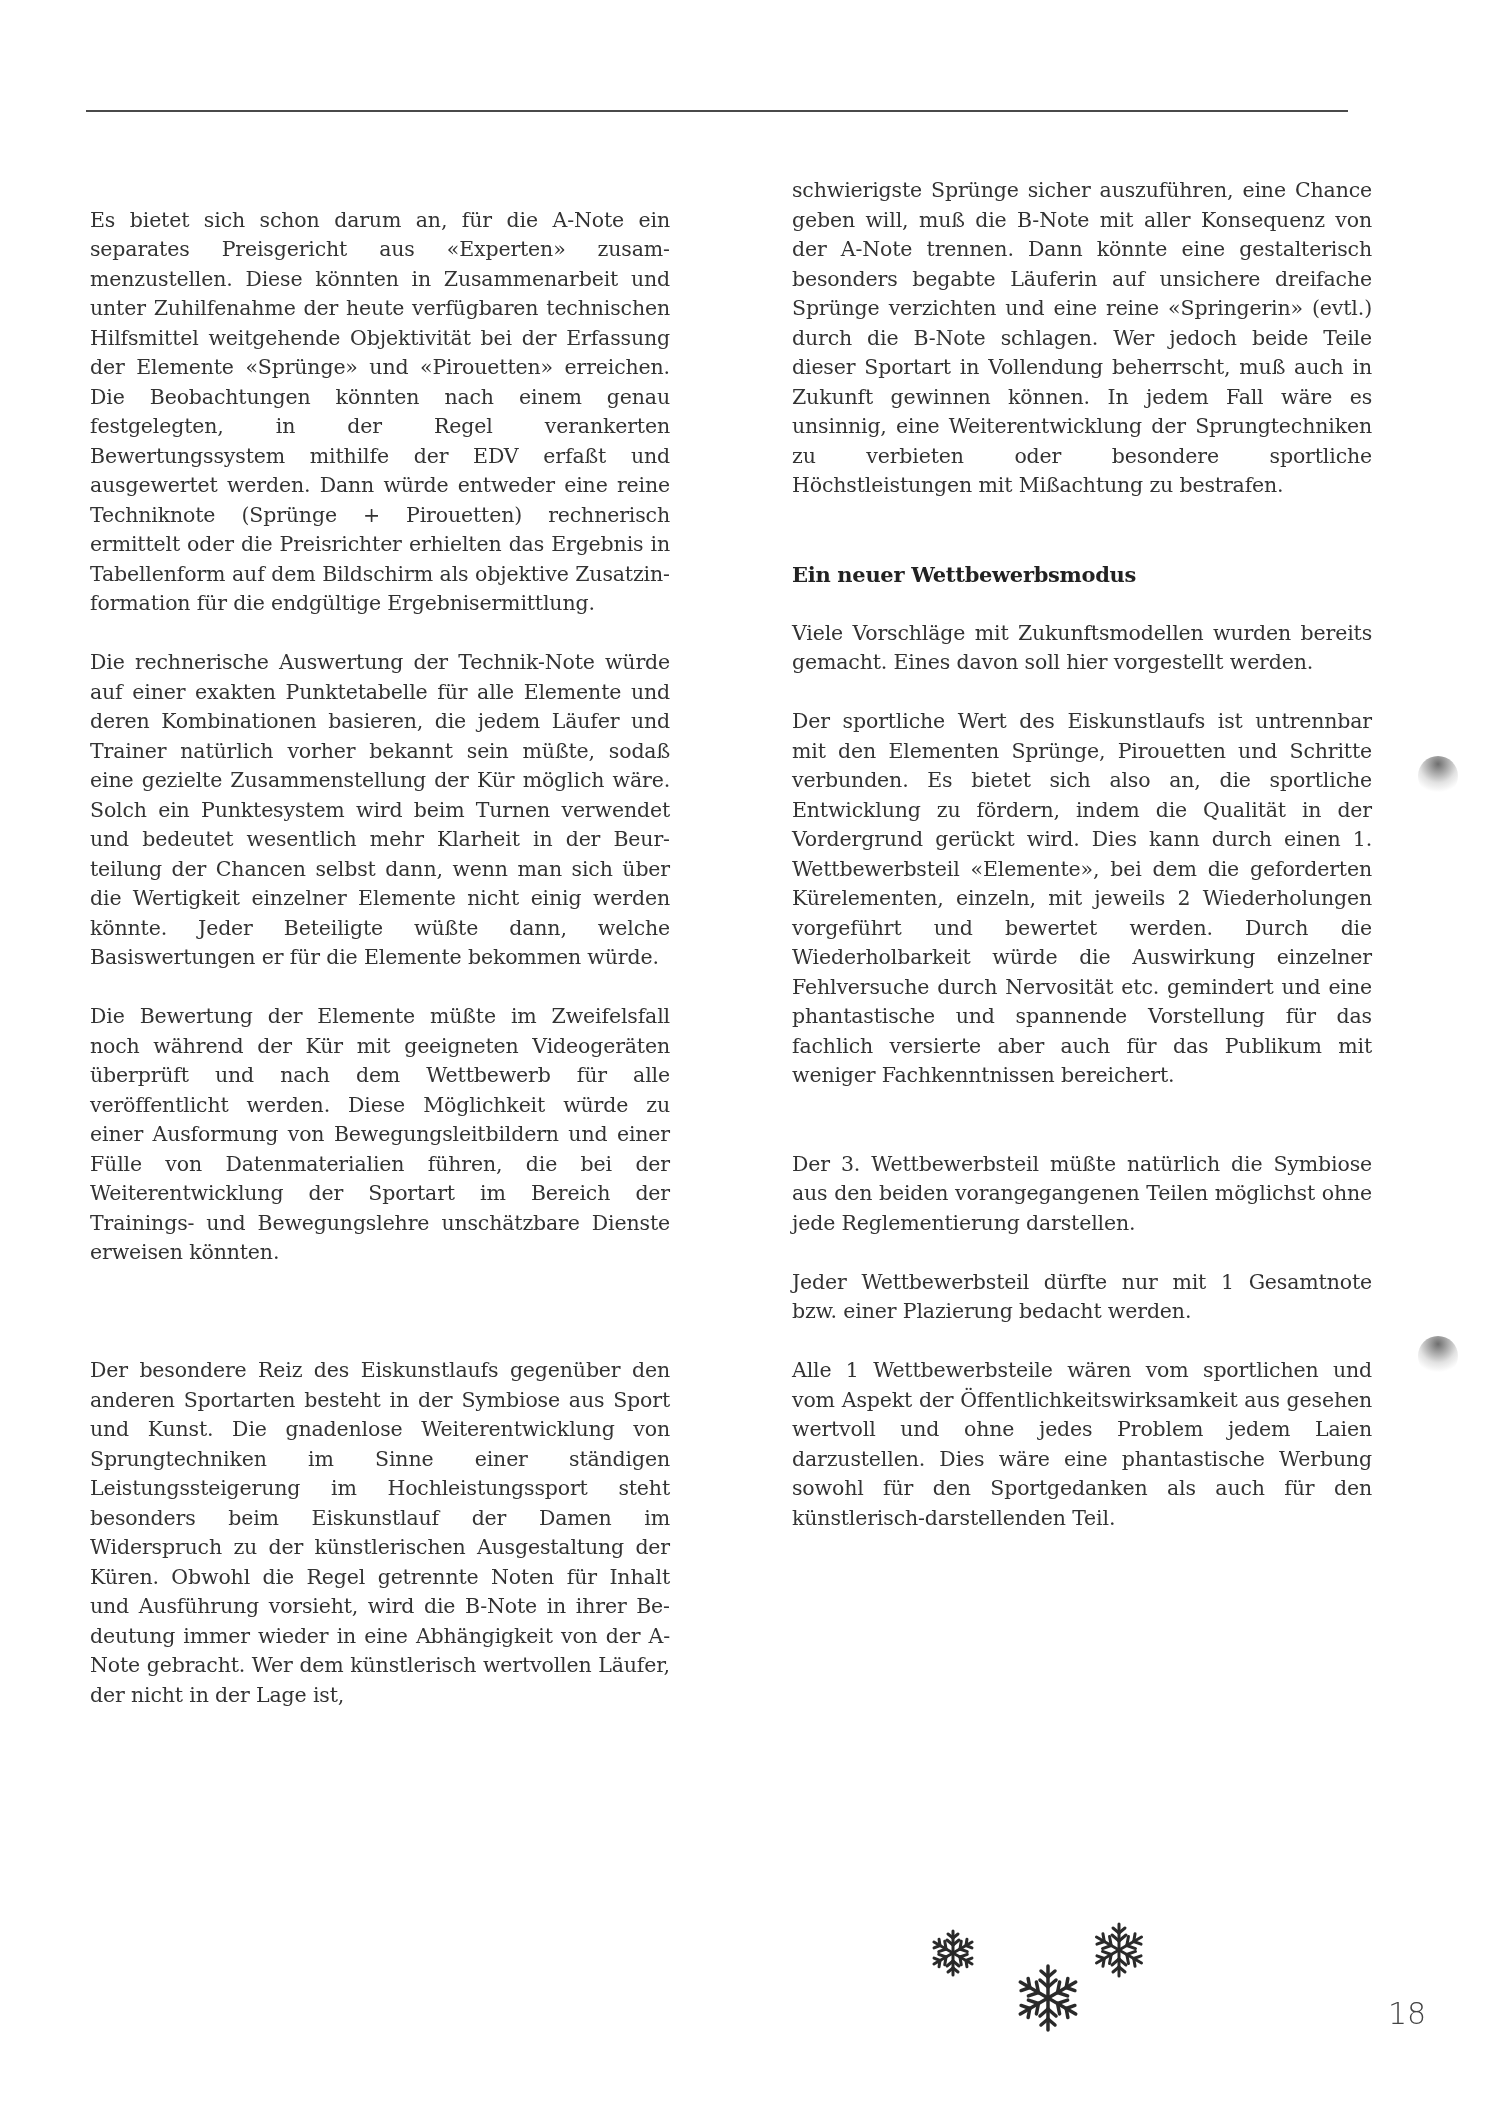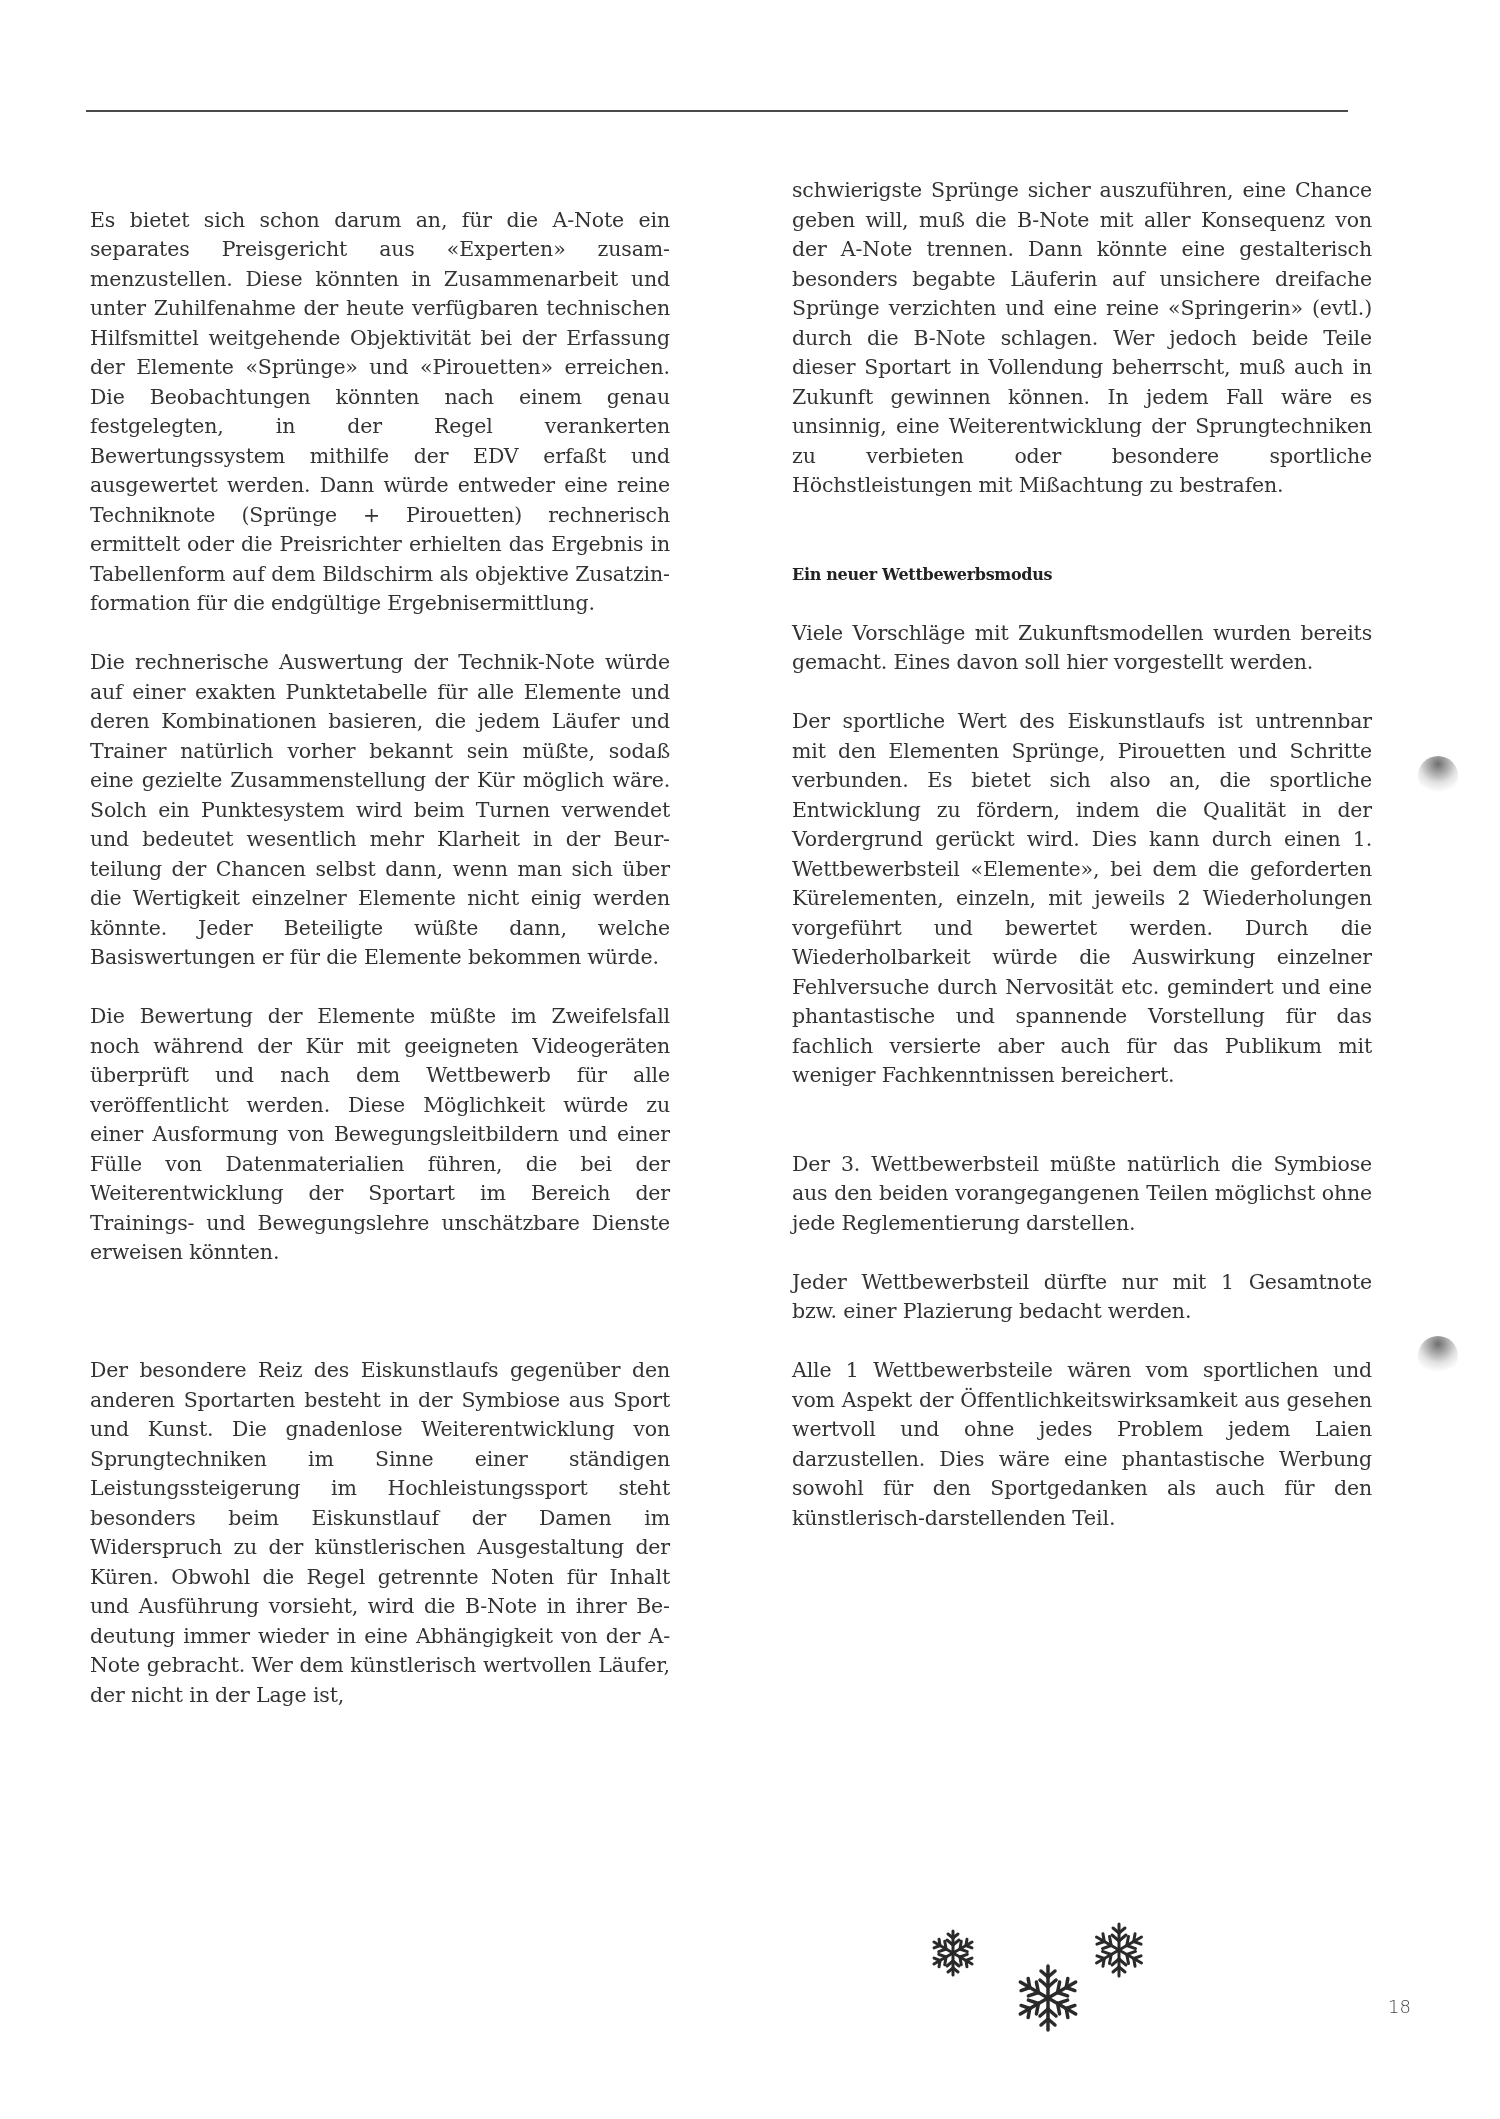--- a/index.html
+++ b/index.html
@@ -7,25 +7,25 @@
          font-family: "DejaVu Serif", "Liberation Serif", serif; color: #2a2a2a; }
   .rule { position: absolute; left: 86px; top: 110px; width: 1262px; height: 2px;
           background: #4a4a4a; }
   .col { position: absolute; top: 176px; width: 580px; }
   .col-left { left: 90px; }
   .col-right { left: 792px; }
   .para { margin: 0; font-size: 20.5px; line-height: 29.5px; text-align: justify;
           hyphens: manual; letter-spacing: -0.15px; font-weight: 300; color: #333; }
   .gap { height: 29.5px; }
   .gap2 { height: 59px; }
-  .heading { margin: 0; font-size: 16px; line-height: 29.5px; font-weight: bold;
+  .heading { margin: 0; font-size: 21px; line-height: 29.5px; font-weight: bold;
              color: #222; letter-spacing: -0.3px; }
   .snowflakes { position: absolute; left: 920px; top: 1910px; width: 260px; height: 130px; }
   .flake { position: absolute; }
-  .page-number { position: absolute; left: 1388px; top: 1996px; font-size: 18px;
+  .page-number { position: absolute; left: 1388px; top: 1996px; font-size: 30px;
                  font-family: "DejaVu Sans", "Liberation Sans", sans-serif; color: #444; font-weight: 300; }
   .punch { position: absolute; width: 40px; height: 40px; border-radius: 50%;
            background: radial-gradient(circle at 50% 20%, #555 0%, #999 25%, #ddd 50%, #fff 75%); opacity: 0.85; }
 </style>
 </head>
 <body>
 
 <div class="rule"></div>
 
 <div class="col col-left">

